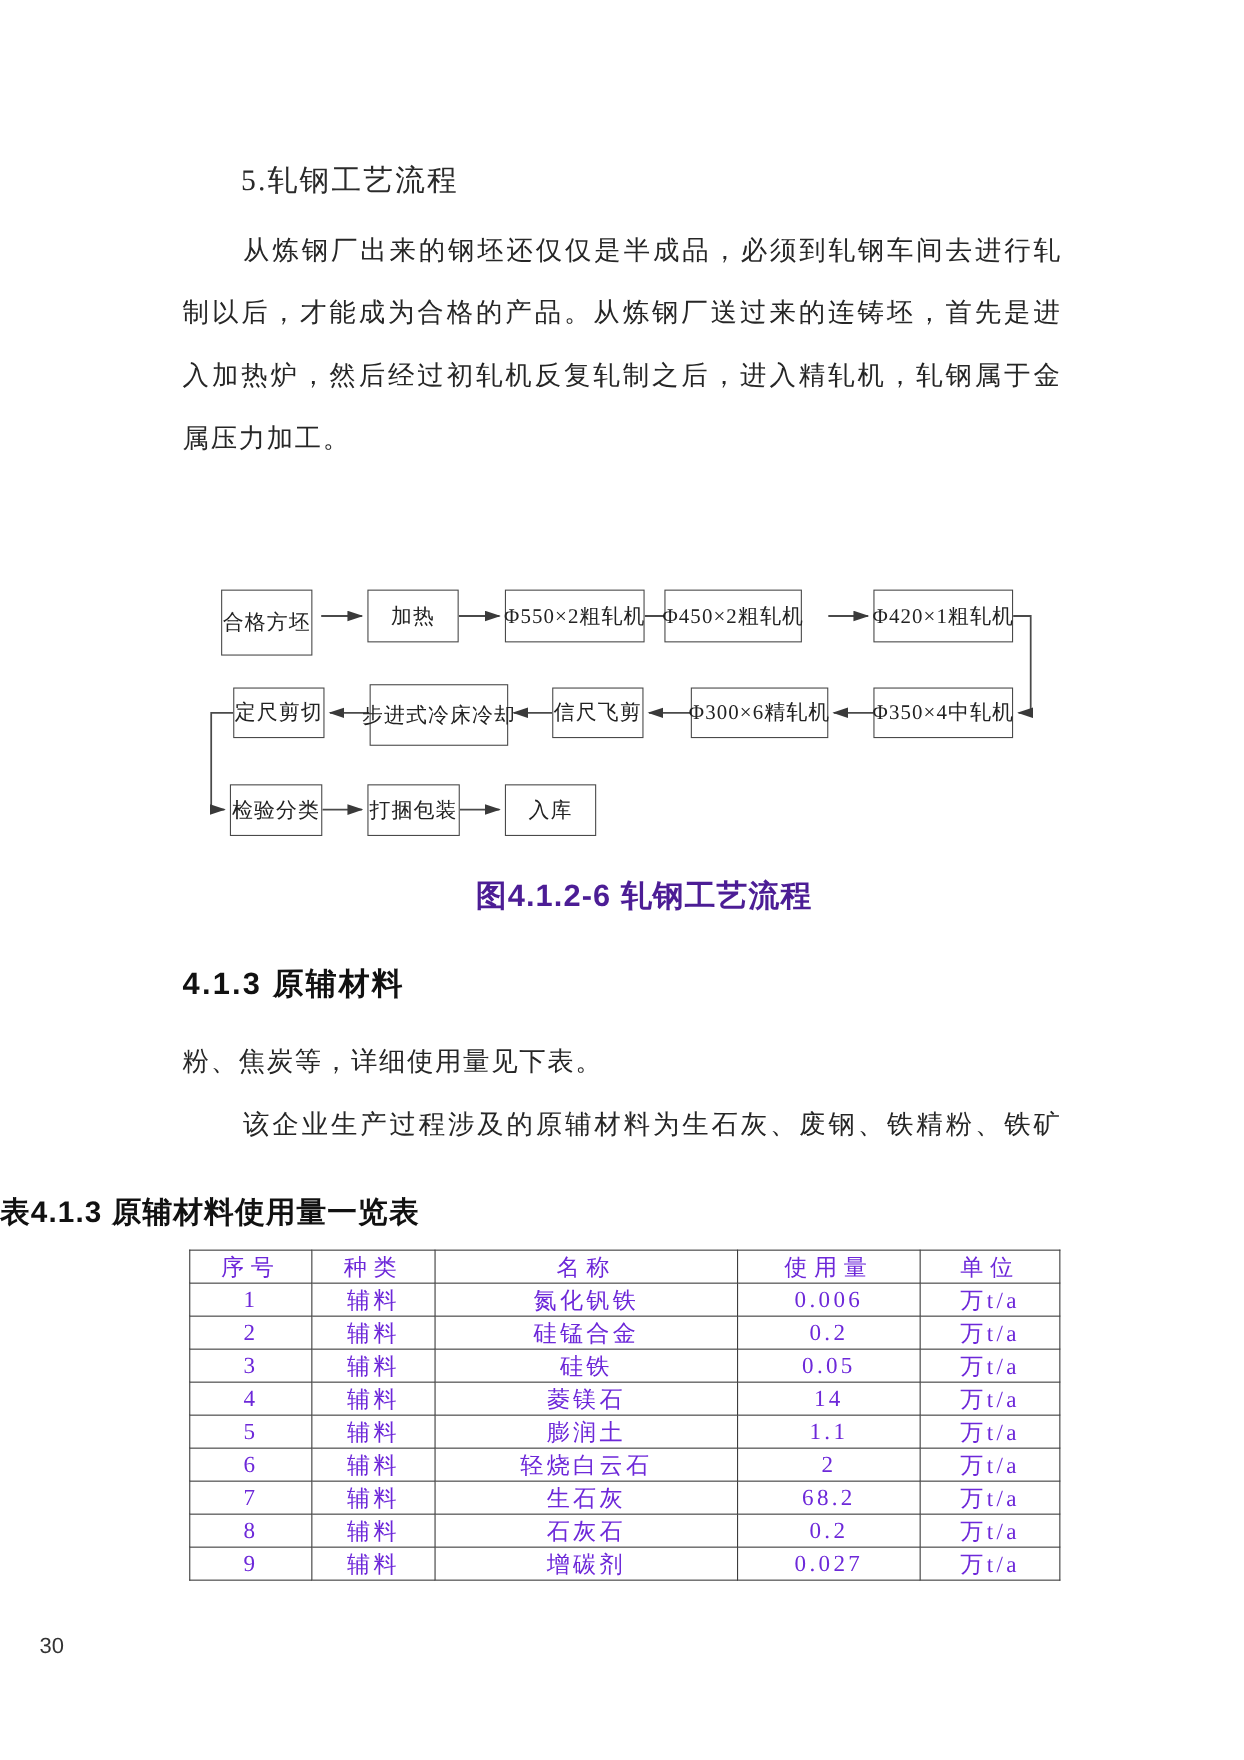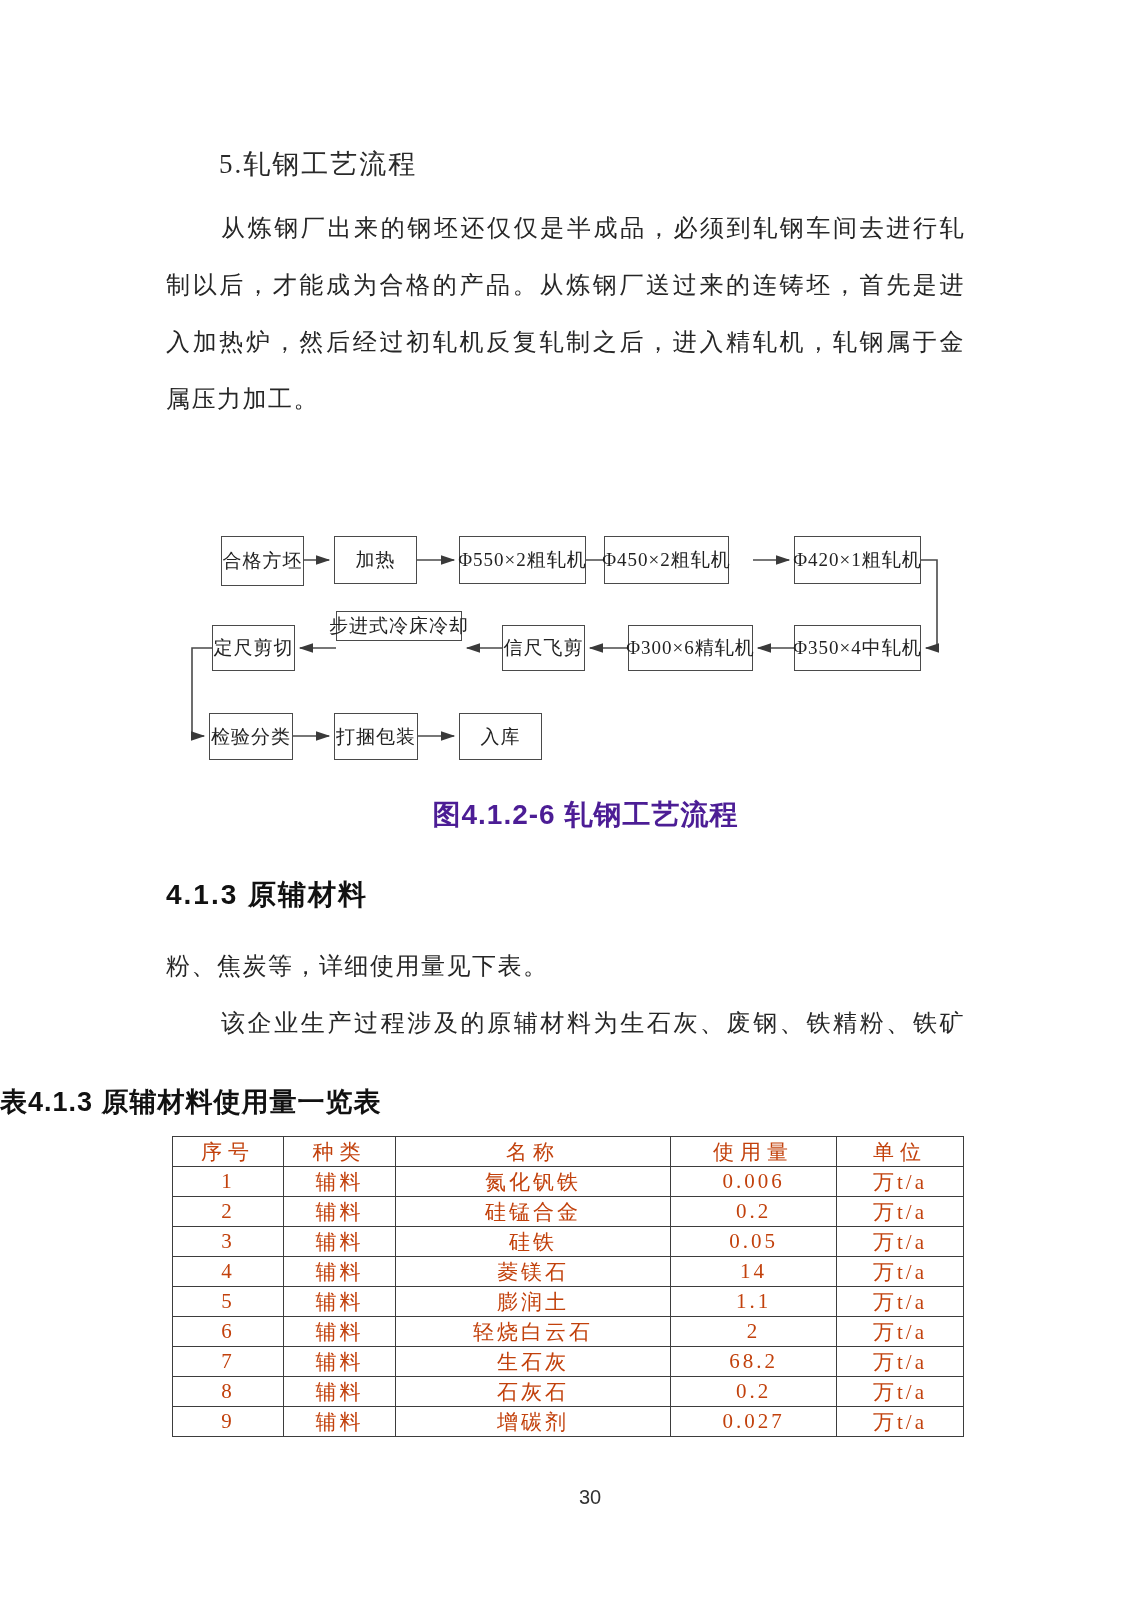--- a/index.html
+++ b/index.html
@@ -53,33 +53,33 @@
   .fbox{
     position:absolute;box-sizing:border-box;
     border:1.5px solid #4a4a4a;background:#fff;
     display:flex;align-items:center;justify-content:center;
     font-size:19px;letter-spacing:1px;color:#222;white-space:nowrap;
   }
   
   .mat-table{
     position:absolute;left:172px;top:1136px;width:791px;
     border-collapse:collapse;table-layout:fixed;
-    font-size:21px;color:#c2410c;
+    font-size:21px;color:#6d28d9;
   }
   .mat-table th,.mat-table td{
     border:1.5px solid #3d3d3d;text-align:center;vertical-align:middle;
     height:29px;padding:0;font-weight:normal;letter-spacing:3px;
     overflow:hidden;
   }
   .mat-table th{letter-spacing:6px;}
   
   .page-num{
-    position:absolute;left:0;width:100%;top:1486px;text-align:center;
-    font-family:"Liberation Sans","DejaVu Sans",sans-serif;
-    font-size:20px;color:#333;padding-left:49px;box-sizing:border-box;
+    position:absolute;left:0;width:100%;top:1486px;text-align:left;
+    font-family:"Liberation Sans","DejaVu Sans",sans-serif;
+    font-size:20px;color:#333;padding-left:36px;box-sizing:border-box;
   }
 </style>
 </head>
 <body>
 
 <div class="page">
 
   <div class="h5">5.轧钢工艺流程</div>
 
   <div class="para para1">
@@ -111,28 +111,28 @@
         <line x1="317" y1="118" x2="282" y2="118" marker-end="url(#arr)"></line>
         <line x1="151" y1="118" x2="115" y2="118" marker-end="url(#arr)"></line>
 
         <path d="M27,118 L7,118 L7,206 L19,206" marker-end="url(#arr)"></path>
 
         <line x1="108" y1="206" x2="144" y2="206" marker-end="url(#arr)"></line>
         <line x1="233" y1="206" x2="269" y2="206" marker-end="url(#arr)"></line>
       </g>
     </svg>
 
-    <div class="fbox" style="left:36px;top:6px;width:83px;height:50px">合格方坯</div>
+    <div class="fbox" style="left:16px;top:6px;width:83px;height:60px">合格方坯</div>
     <div class="fbox" style="left:149px;top:6px;width:83px;height:48px">加热</div>
     <div class="fbox" style="left:274px;top:6px;width:127px;height:48px">Φ550×2粗轧机</div>
     <div class="fbox" style="left:419px;top:6px;width:125px;height:48px">Φ450×2粗轧机</div>
     <div class="fbox" style="left:609px;top:6px;width:127px;height:48px">Φ420×1粗轧机</div>
 
     <div class="fbox" style="left:27px;top:95px;width:83px;height:46px">定尺剪切</div>
-    <div class="fbox" style="left:151px;top:81px;width:126px;height:30px">步进式冷床冷却</div>
+    <div class="fbox" style="left:151px;top:92px;width:126px;height:56px">步进式冷床冷却</div>
     <div class="fbox" style="left:317px;top:95px;width:83px;height:46px">信尺飞剪</div>
     <div class="fbox" style="left:443px;top:95px;width:125px;height:46px">Φ300×6精轧机</div>
     <div class="fbox" style="left:609px;top:95px;width:127px;height:46px">Φ350×4中轧机</div>
 
     <div class="fbox" style="left:24px;top:183px;width:84px;height:47px">检验分类</div>
     <div class="fbox" style="left:149px;top:183px;width:84px;height:47px">打捆包装</div>
     <div class="fbox" style="left:274px;top:183px;width:83px;height:47px">入库</div>
   </div>
 
   <div class="fig-caption">图4.1.2-6 轧钢工艺流程</div>

